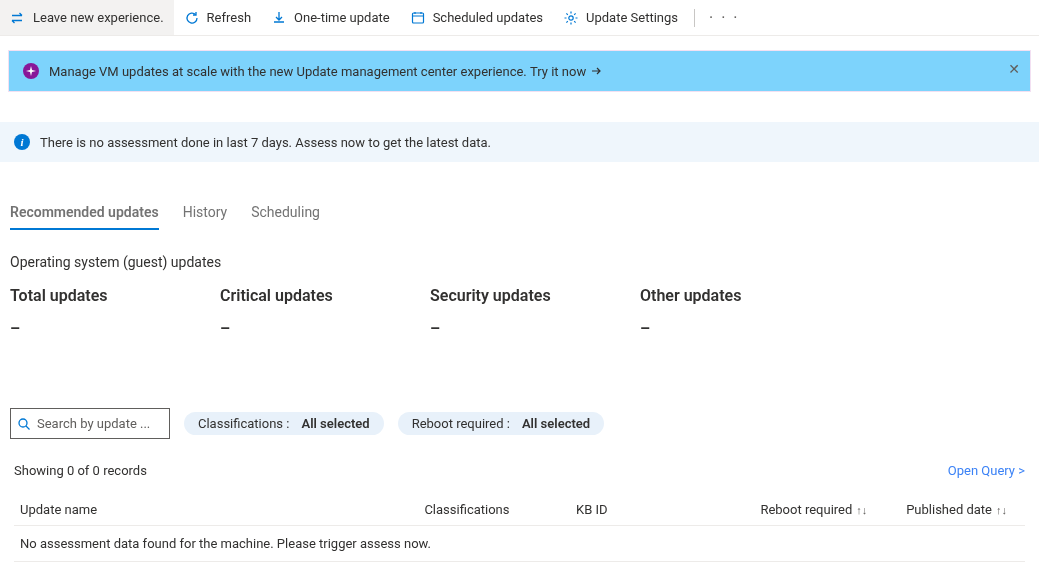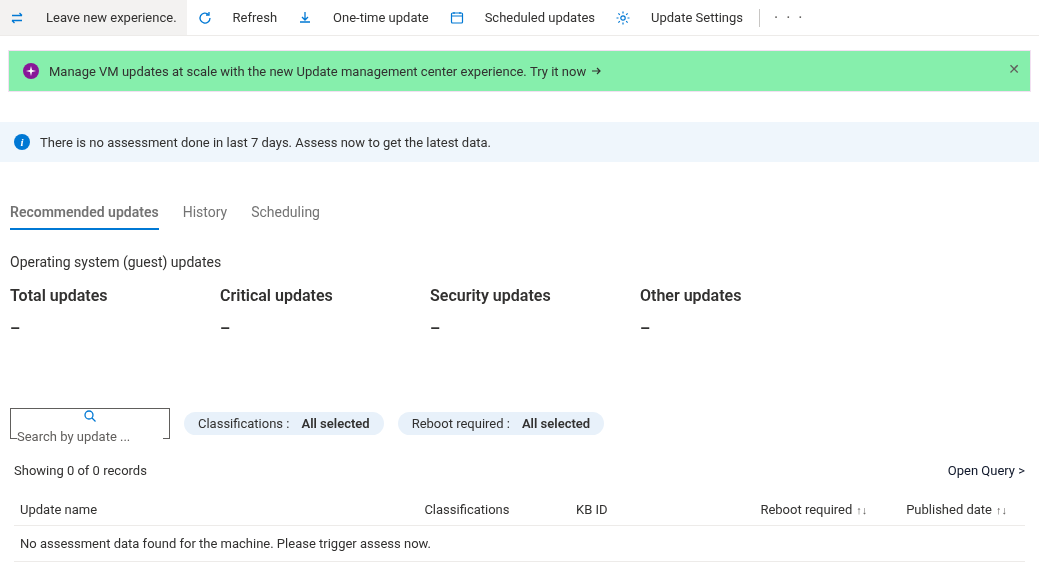--- a/index.html
+++ b/index.html
@@ -19,34 +19,34 @@
     padding-right: 8px;
   }
   .toolbar-item {
     display: inline-flex;
     align-items: center;
     height: 100%;
     padding: 0 10px;
     font-size: 13px;
     color: #323130;
     cursor: pointer;
-    gap: 20px;
+    gap: 7px;
     white-space: nowrap;
   }
   .toolbar-item.highlight {
     background: #f3f2f1;
   }
   .toolbar-item .icon { width: 16px; height: 16px; display:inline-flex; align-items:center; justify-content:center; color:#0078d4; }
   .toolbar-sep { width:1px; height:18px; background:#c8c6c4; margin:0 6px; }
   .toolbar-more { padding:0 8px; cursor:pointer; color:#605e5c; font-size:16px; letter-spacing:2px; }
 
   
   .banner-purple {
     margin: 14px 8px 0 8px;
-    background: #86efac;
+    background: #7dd3fc;
     border: 1px solid #f2e0f2;
     display: flex;
     align-items: center;
     padding: 12px 14px;
     position: relative;
   }
   .banner-purple .badge {
     width:16px; height:16px; border-radius:50%;
     background:#881798; display:inline-flex; align-items:center; justify-content:center;
     margin-right:10px; flex:none;
@@ -115,21 +115,20 @@
     display:flex;
     align-items:center;
     gap: 14px;
   }
   .search-box {
     display:flex; align-items:center;
     border:1px solid #605e5c;
     height:31px; width:160px;
     padding:0 6px;
     gap:6px;
-    flex-direction:column;
   }
   .search-box input {
     border:none; outline:none; font-size:13px; width:100%; color:#605e5c;
     font-family: inherit;
   }
   .search-box input::placeholder { color:#605e5c; }
   .search-box .icon { color:#0078d4; width:14px; height:14px; display:flex; }
 
   .pill {
     background:#e8f1fa;
@@ -143,21 +142,21 @@
   }
   .pill b { font-weight:600; margin-left:12px; }
 
   
   .records-row {
     margin: 24px 14px 0 14px;
     display:flex;
     justify-content:space-between;
     font-size:13px;
   }
-  .open-query { color:#0f172a; cursor:pointer;margin-left:48px; }
+  .open-query { color:#3b82f6; cursor:pointer;margin-left:48px; }
 
   table {
     width: calc(100% - 28px);
     margin: 16px 14px 0 14px;
     border-collapse: collapse;
     font-size:13px;
   }
   thead th {
     text-align:left;
     font-weight:400;

